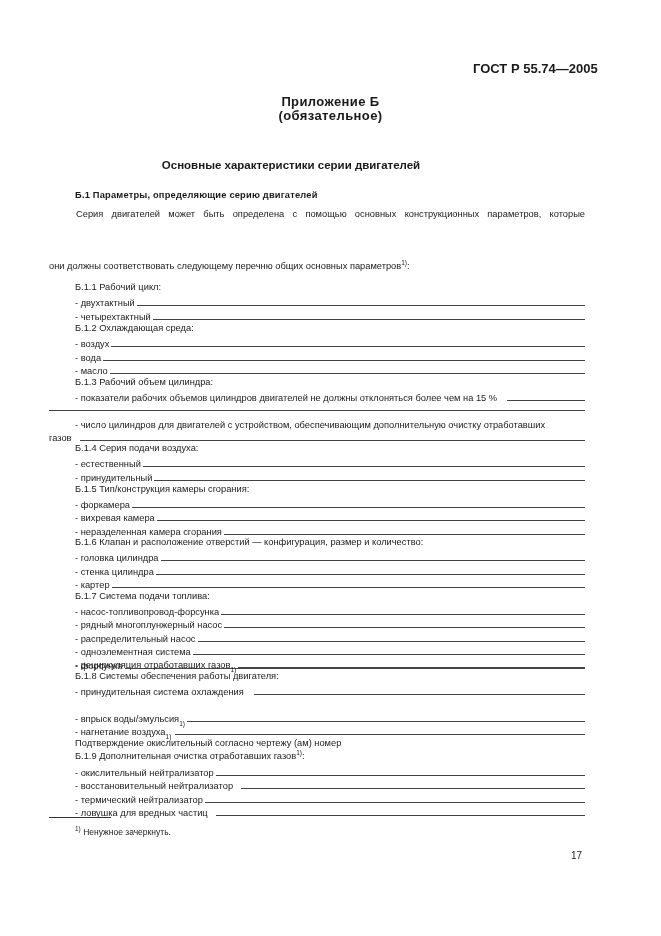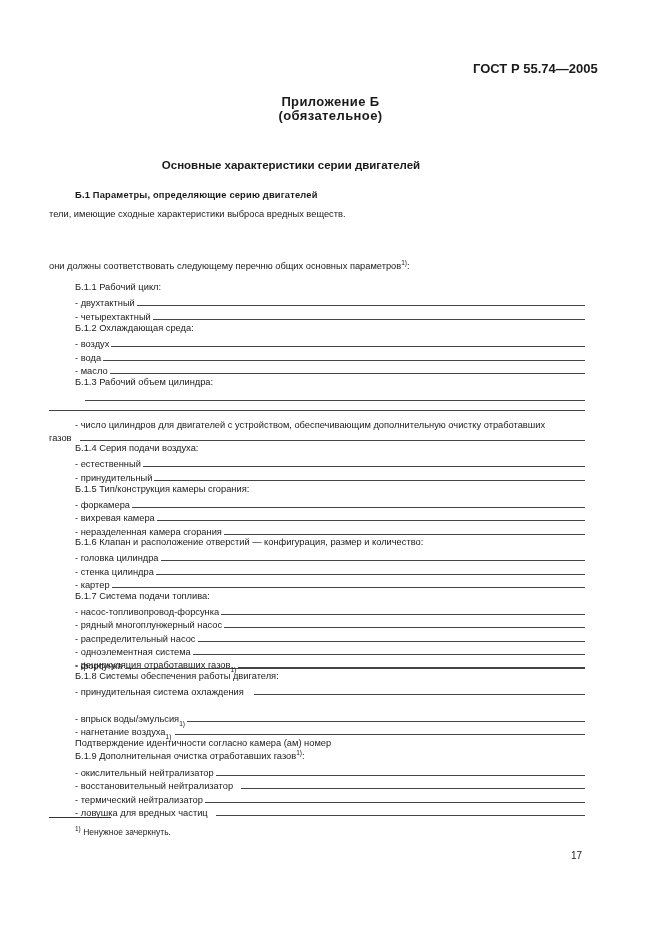--- a/index.html
+++ b/index.html
@@ -34,21 +34,21 @@
 <div class="abs doc-code">ГОСТ Р 55.74—2005</div>
 
 <div class="abs annex annex1">Приложение Б</div>
 <div class="abs annex annex2">(обязательное)</div>
 
 <div class="abs title">Основные характеристики серии двигателей</div>
 
 <div class="abs section">Б.1  Параметры,  определяющие серию двигателей</div>
 
 <div class="para p1">
-  <span class="ln last">тели, имеющие сходные характеристики выброса вредных веществ.</span>
+  <span class="ln ind">Серия двигателей может быть определена с помощью основных конструкционных параметров, которые</span>
 </div>
 
 <div class="para p2">
   <span class="ln last"><span>они должны соответствовать следующему перечню общих основных параметров</span><sup>1)</sup><span>:</span></span>
 </div>
 
 <div class="head" style="top:282px">Б.1.1  Рабочий цикл:</div>
 <div class="row" style="top:294px">
     <span class="lbl">- двухтактный</span>
     <span class="fill"></span>
@@ -67,20 +67,21 @@
     <span class="lbl">- вода</span>
     <span class="fill"></span>
   </div>
 <div class="row" style="top:362px">
     <span class="lbl">- масло</span>
     <span class="fill"></span>
   </div>
 
 <div class="head" style="top:377px">Б.1.3  Рабочий объем цилиндра:</div>
 <div class="row" style="top:389px">
+    <span class="lbl">- показатели рабочих объемов цилиндров двигателей не должны отклоняться более чем на 15 %</span>
     <span class="fill" style="margin-left:10px"></span>
   </div>
 <div class="fullline" style="top:410px"></div>
 <div class="row" style="top:416px">
     <span class="lbl">- число цилиндров для двигателей с устройством, обеспечивающим дополнительную очистку отработавших</span>
   </div>
 <div class="row" style="top:429px; left:49px; width:536px">
     <span class="lbl">газов</span>
     <span class="fill" style="margin-left:8px"></span>
   </div>
@@ -159,21 +160,21 @@
     <span class="lbl">- впрыск воды/эмульсия</span>
     <sup>1)</sup>
     <span class="fill"></span>
   </div>
 <div class="row" style="top:723px">
     <span class="lbl">- нагнетание воздуха</span>
     <sup>1)</sup>
     <span class="fill" style="margin-left:4px"></span>
   </div>
 
-<div class="head" style="top:738px">Подтверждение идентичности согласно камера (ам) номер</div>
+<div class="head" style="top:738px">Подтверждение окислительный согласно чертежу (ам) номер</div>
 
 <div class="head" style="top:751px"><span>Б.1.9 Дополнительная очистка отработавших газов</span><sup>1)</sup><span>:</span></div>
 <div class="row" style="top:764px">
     <span class="lbl">- окислительный нейтрализатор</span>
     <span class="fill"></span>
   </div>
 <div class="row" style="top:777px">
     <span class="lbl">- восстановительный нейтрализатор</span>
     <span class="fill" style="margin-left:8px"></span>
   </div>

